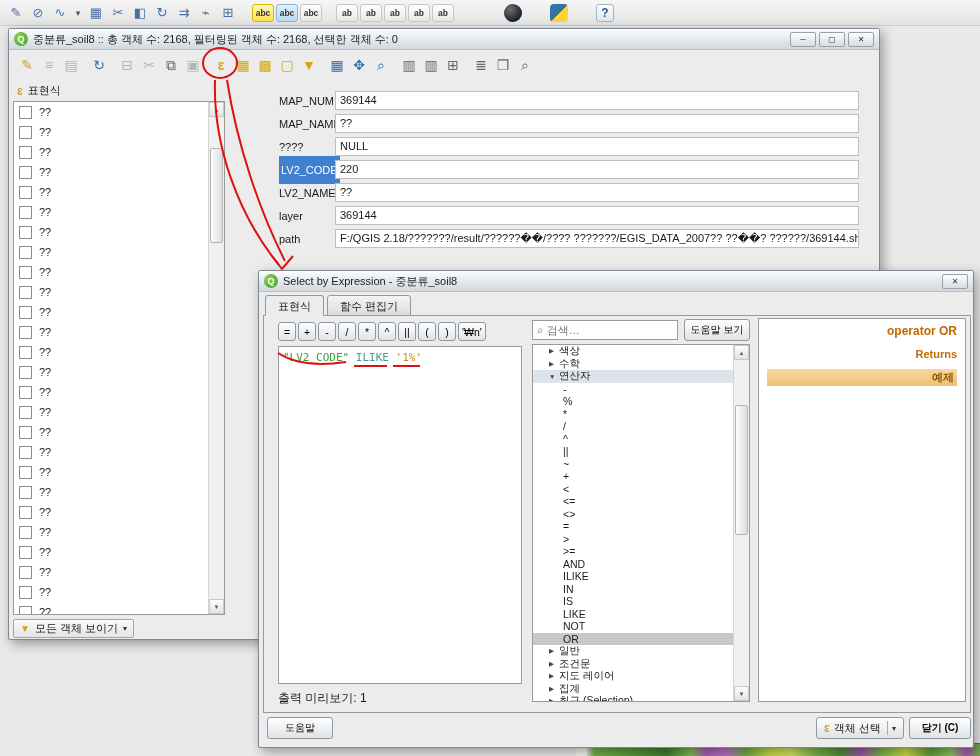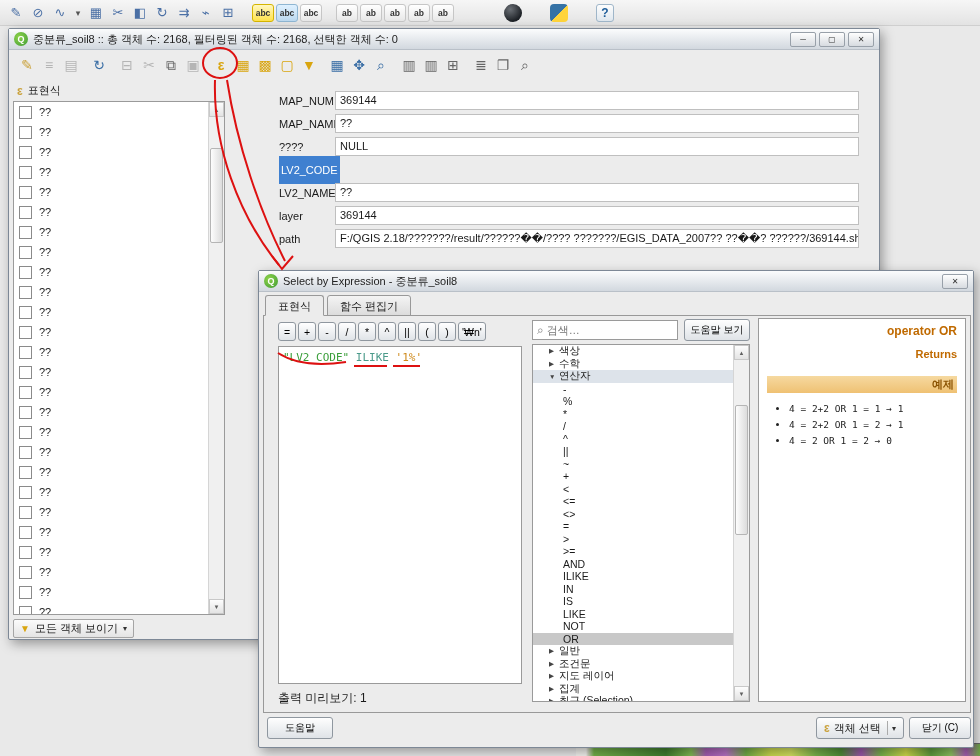--- a/index.html
+++ b/index.html
@@ -128,30 +128,30 @@
   .tree-row .arrow { width:10px; min-width:10px; font-size:6.5px; color:#444; }
   .tree-row.leaf { padding-left:30px; }
   .tree-row.hl { background:#dde3ea; }
   .tree-row.selected { background:#c8c8c8; }
 
   #help-box { position:absolute; left:494px; top:2px; width:208px; height:384px;
     background:#fff; border:1px solid #9a9a9a; padding:5px 8px; overflow:hidden; font-size:11px; }
   .help-title { text-align:right; color:#c06a00; font-weight:bold; font-size:12px; }
   .help-desc { margin:10px 0 6px; color:#222; }
   .help-h { text-align:right; color:#c06a00; font-weight:bold; margin-top:10px; }
-  .help-h.band { background:linear-gradient(#f6d9a0,#efc173); color:#8a5200; padding:1px 3px; margin-top:16px; }
+  .help-h.band { background:linear-gradient(#f6d9a0,#efc173); color:#8a5200; padding:1px 3px; margin-top:9px; }
   #help-examples { list-style:disc; margin:8px 0 0 22px;
     font-family:"DejaVu Sans Mono","Liberation Mono",monospace; font-size:9.5px; line-height:1.7; color:#222; }
 
   #dlg-help-btn { position:absolute; left:8px; bottom:8px; width:66px; height:22px; }
   #select-btn { position:absolute; left:557px; bottom:8px; width:88px; height:22px;
     border:1px solid #8f979f; background:linear-gradient(#fefefe,#dfe3e7); border-radius:3px;
     display:flex; align-items:center; justify-content:center; gap:4px; font-size:11px; }
   #select-btn .sep { width:1px; height:14px; background:#aaa; margin-left:2px; }
-  #close-btn { position:absolute; left:650px; bottom:8px; width:62px; height:22px; }
+  #close-btn { position:absolute; left:650px; bottom:8px; width:62px; height:22px;font-weight:bold; }
 
   
   #annotations { position:absolute; left:0; top:0; pointer-events:none; z-index:60; }
   #map-strip { position:absolute; left:576px; right:0; top:743px; height:13px; z-index:1;
     border-top:1px solid #666;
     background:linear-gradient(90deg,#f2f2ee 0px,#f2f2ee 10px,#cfd3c3 12px,#74b04a 18px,#54923a 60px,
       #3f7d2e 90px,#7fba52 115px,#a35cb0 130px,#b571c2 150px,#6faa45 170px,#c9d84e 195px,#d2e060 215px,
       #77b14b 240px,#4e8c35 265px,#9a54a8 285px,#77b14b 305px,#cdd94a 330px,#5d9a3c 355px,#8cc05e 375px,
       #a35cb0 390px,#6faa45 404px); }
 </style>
@@ -514,20 +514,21 @@
         <div class="f-value">??</div>
       </div>
 
       <div class="f-row">
         <div class="f-label"><span>????</span></div>
         <div class="f-value">NULL</div>
       </div>
 
       <div class="f-row selected">
         <div class="f-label"><span>LV2_CODE</span></div>
+        <div class="f-value">220</div>
       </div>
 
       <div class="f-row">
         <div class="f-label"><span>LV2_NAME</span></div>
         <div class="f-value">??</div>
       </div>
 
       <div class="f-row">
         <div class="f-label"><span>layer</span></div>
         <div class="f-value">369144</div>
@@ -745,28 +746,20 @@
         <div class="vs-btn up">▲</div>
         <div class="vs-thumb" style="top:60px;height:130px;"></div>
         <div class="vs-btn down">▼</div>
       </div>
     </div>
 
     <div id="help-box">
       <div class="help-title">operator OR</div>
       <div class="help-h">Returns</div>
       <div class="help-h band">예제</div>
-      <ul id="help-examples">
-
-          <li class="hex">4 = 2+2 OR 1 = 1  →  1</li>
-
-          <li class="hex">4 = 2+2 OR 1 = 2  →  1</li>
-
-          <li class="hex">4 = 2 OR 1 = 2  →  0</li>
-        </ul>
     </div>
   </div>
 
   <button id="dlg-help-btn" class="btn">도움말</button>
   <div id="select-btn">
     <span class="eps">ε</span>
     <span>객체 선택</span>
     <span class="sep"></span>
     <span class="ddar">▾</span>
   </div>

